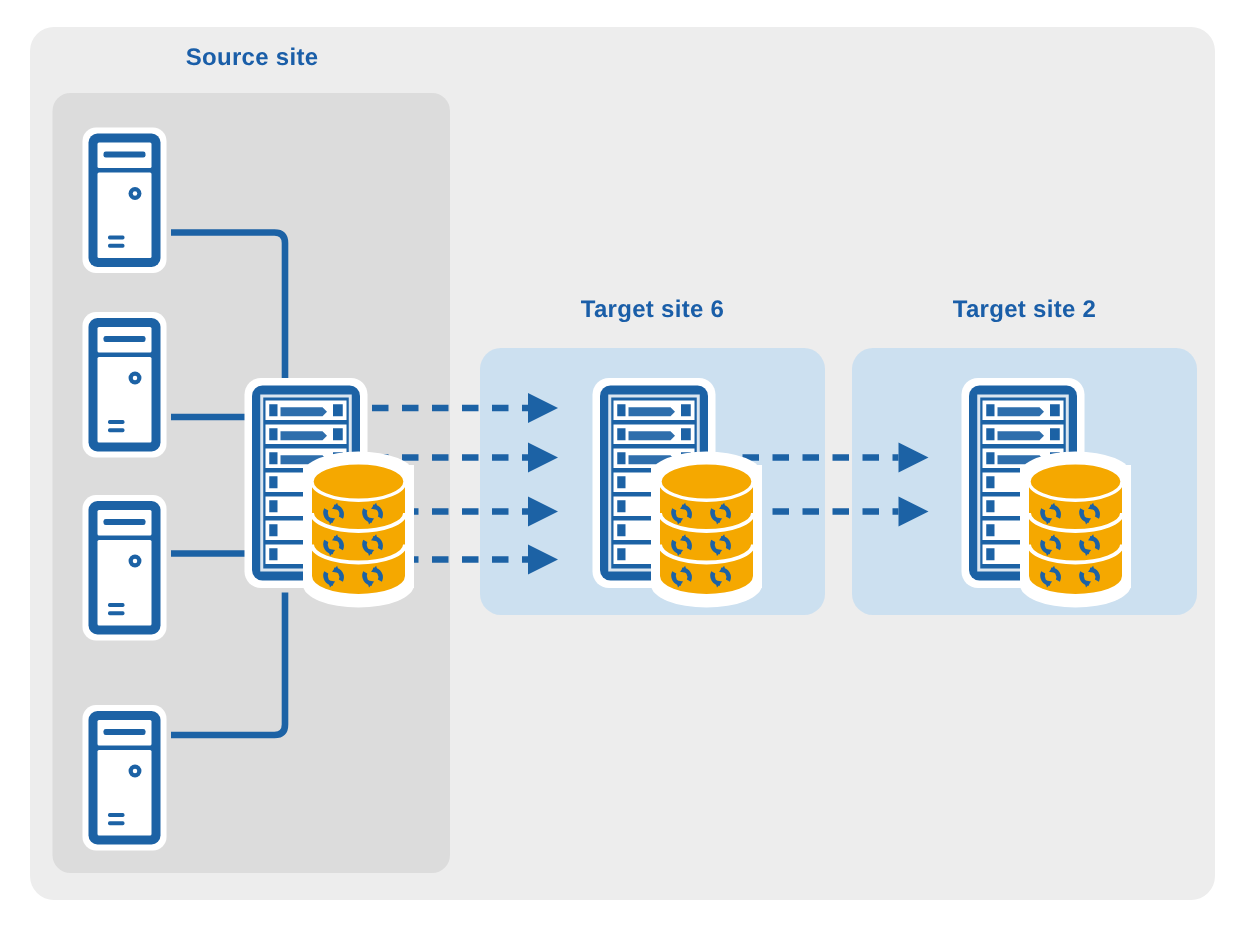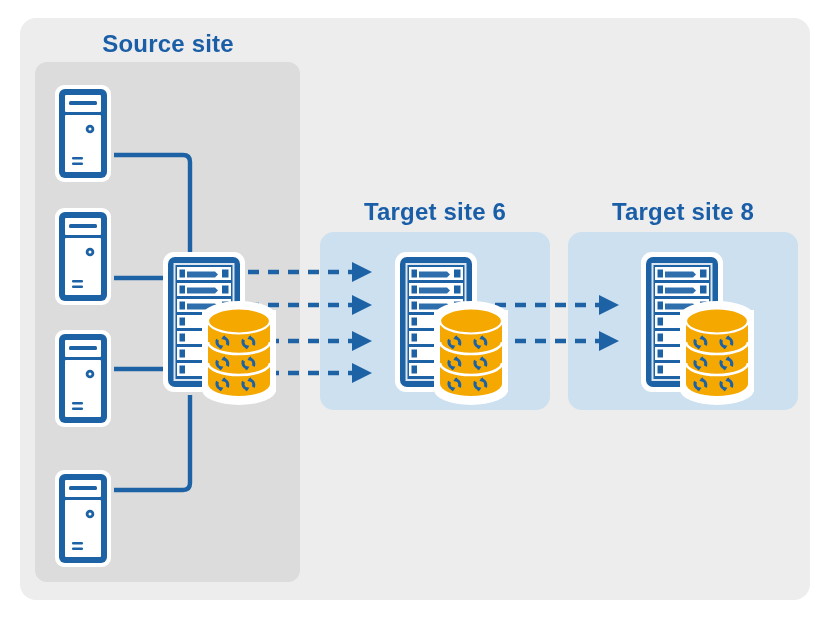--- a/index.html
+++ b/index.html
@@ -15,21 +15,21 @@
   #canvas {
     position: absolute;
     left: 0; top: 0;
     width: 834px; height: 618px;
   }
   #canvas svg { display: block; }
   .site-title {
     position: absolute;
     font-family: "Liberation Sans", sans-serif;
     font-weight: bold;
-    font-size: 24px;
+    font-size: 16px;
     letter-spacing: 0.2px;
     color: #1a5ea8;
     white-space: nowrap;
     text-align: center;
   }
   #title-source { left: 60px;  top: 30px; width: 216px; }
   #title-target1 { left: 325px; top: 198px; width: 220px; }
   #title-target2 { left: 573px; top: 198px; width: 220px; }
 </style>
 </head>
@@ -198,13 +198,13 @@
         <use href="#sym-server"></use>
       </g>
     <g transform="translate(641,252)">
         <use href="#sym-server"></use>
       </g>
   </svg>
 </div>
 
 <div class="site-title" id="title-source">Source site</div>
 <div class="site-title" id="title-target1">Target site 6</div>
-<div class="site-title" id="title-target2">Target site 8</div>
+<div class="site-title" id="title-target2">Target site 2</div>
 
 </body></html>

